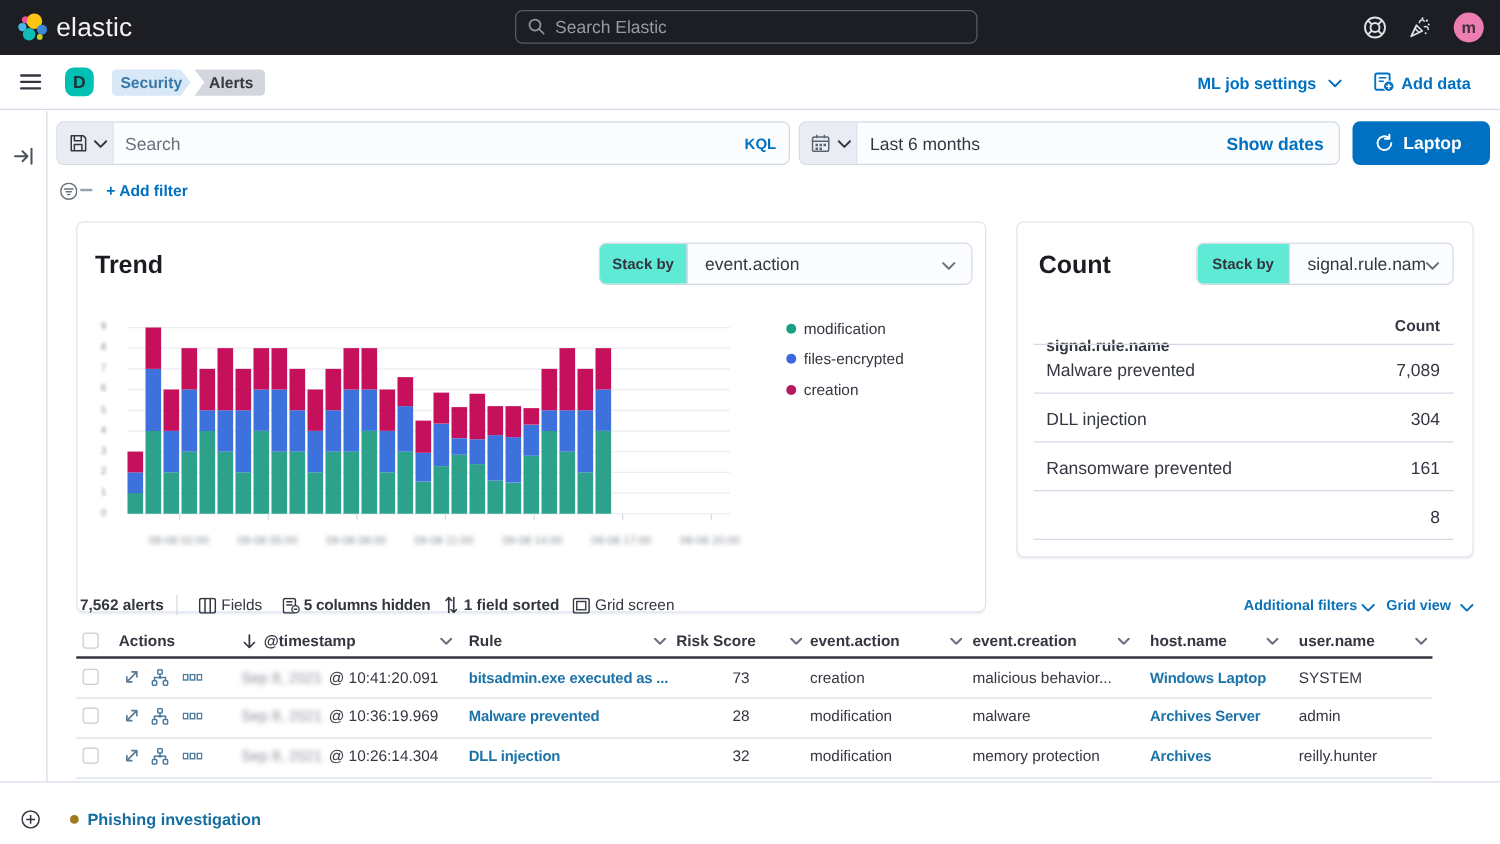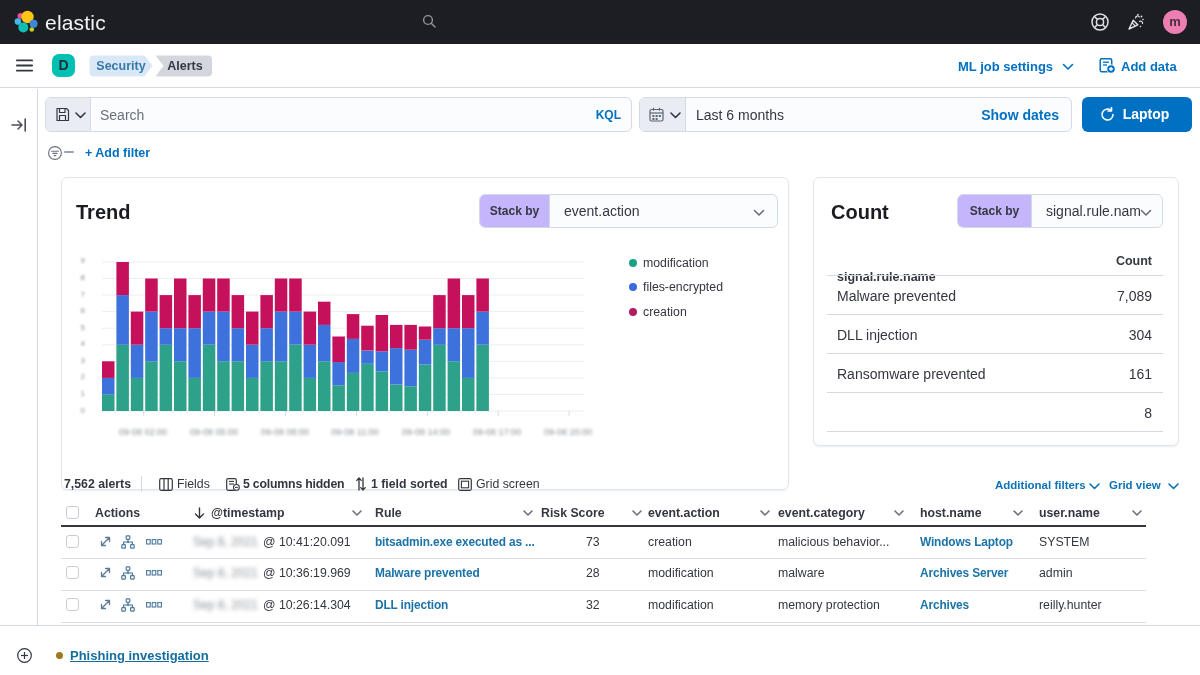--- a/index.html
+++ b/index.html
@@ -35,21 +35,21 @@
 .showdates{position:absolute;right:12px;top:9px;font-size:14px;font-weight:600;color:#0071c2;}
 .refresh{position:absolute;left:1082px;top:97px;width:110px;height:35px;background:#0071c2;
  border-radius:6px;color:#fff;font-size:14px;font-weight:600;text-align:center;line-height:35px;}
 .addfilter{position:absolute;left:85px;top:146px;font-size:12.5px;font-weight:600;color:#0071c2;}
 .fdash{position:absolute;left:64px;top:151px;width:10px;height:2px;background:#98a2b3;border-radius:1px;}
 
 .panel{position:absolute;background:#fff;border:1px solid #e0e5ee;border-radius:6px;
  box-shadow:0 2px 2px -1px rgba(152,162,179,.2);}
 .ptitle{position:absolute;font-size:20px;font-weight:bold;color:#1a1c21;}
 .stackby{position:absolute;height:34px;border:1px solid #d3dae6;border-radius:6px;background:#fbfcfd;overflow:hidden;}
-.sblabel{position:absolute;left:0;top:0;bottom:0;background:#c4b5fd;border-right:1px solid #d3dae6;
+.sblabel{position:absolute;left:0;top:0;bottom:0;background:#5eead4;border-right:1px solid #d3dae6;
  font-size:12px;font-weight:bold;color:#343741;display:flex;align-items:center;justify-content:center;}
 .sbvalue{position:absolute;top:8px;font-size:14px;color:#343741;white-space:nowrap;}
 .chev{stroke:#69707d;stroke-width:1.6;fill:none;stroke-linecap:round;stroke-linejoin:round;}
 
 .leg{position:absolute;font-size:12.3px;color:#343741;}
 .leg i{display:inline-block;width:8px;height:8px;border-radius:50%;margin-right:6px;}
 
 .ctable{position:absolute;font-size:14px;color:#343741;}
 .crow{position:absolute;left:13px;right:15px;border-top:1px solid #d3dae6;}
 
@@ -73,20 +73,21 @@
 <div class="top">
   <svg class="abs" style="left:8px;top:3px" width="40" height="36" viewBox="0 0 40 36">
     <circle cx="12.4" cy="12.8" r="2.9" fill="#f04e98"></circle>
     <circle cx="19.5" cy="14" r="6.2" fill="#fec514"></circle>
     <circle cx="9.9" cy="18.6" r="3.3" fill="#42b9e8"></circle>
     <circle cx="25.6" cy="20.7" r="4" fill="#3b88d8"></circle>
     <circle cx="15.3" cy="24.4" r="5" fill="#0fbdb4"></circle>
     <circle cx="23.8" cy="26.5" r="2.3" fill="#c3d219"></circle>
   </svg>
   <div class="brand">elastic</div>
+  <div class="gsearch">Search Elastic</div>
   <svg class="abs" style="left:422px;top:14px" width="15" height="15" viewBox="0 0 15 15">
     <circle cx="6" cy="6" r="4.4" fill="none" stroke="#9096a0" stroke-width="1.4"></circle>
     <line x1="9.5" y1="9.5" x2="13" y2="13" stroke="#9096a0" stroke-width="1.4" stroke-linecap="round"></line>
   </svg>
   <svg class="abs" style="left:1090px;top:12px" width="20" height="20" viewBox="0 0 20 20">
     <circle cx="10" cy="10" r="8" fill="none" stroke="#dfe2e7" stroke-width="1.5"></circle>
     <circle cx="10" cy="10" r="3.6" fill="none" stroke="#dfe2e7" stroke-width="1.5"></circle>
     <line x1="4.5" y1="4.5" x2="7.4" y2="7.4" stroke="#dfe2e7" stroke-width="1.5"></line>
     <line x1="15.5" y1="4.5" x2="12.6" y2="7.4" stroke="#dfe2e7" stroke-width="1.5"></line>
     <line x1="4.5" y1="15.5" x2="7.4" y2="12.6" stroke="#dfe2e7" stroke-width="1.5"></line>
@@ -394,21 +395,21 @@
     <path class="chev" d="M1 1 L5 5 L9 1"></path>
   </svg>
 <div class="gh" style="left:541px;top:506px;">Risk Score</div>
 <svg class="abs" style="left:632px;top:510px" width="10" height="6" viewBox="0 0 10 6">
     <path class="chev" d="M1 1 L5 5 L9 1"></path>
   </svg>
 <div class="gh" style="left:648px;top:506px;">event.action</div>
 <svg class="abs" style="left:760px;top:510px" width="10" height="6" viewBox="0 0 10 6">
     <path class="chev" d="M1 1 L5 5 L9 1"></path>
   </svg>
-<div class="gh" style="left:778px;top:506px;">event.category</div>
+<div class="gh" style="left:778px;top:506px;">event.creation</div>
 <svg class="abs" style="left:894px;top:510px" width="10" height="6" viewBox="0 0 10 6">
     <path class="chev" d="M1 1 L5 5 L9 1"></path>
   </svg>
 <div class="gh" style="left:920px;top:506px;">host.name</div>
 <svg class="abs" style="left:1013px;top:510px" width="10" height="6" viewBox="0 0 10 6">
     <path class="chev" d="M1 1 L5 5 L9 1"></path>
   </svg>
 <div class="gh" style="left:1039px;top:506px;">user.name</div>
 <svg class="abs" style="left:1132px;top:510px" width="10" height="6" viewBox="0 0 10 6">
     <path class="chev" d="M1 1 L5 5 L9 1"></path>
@@ -490,14 +491,14 @@
 <div class="gborder" style="top:590px;"></div>
 <div class="gborder" style="top:622px;"></div>
 
 <div class="bottom">
   <svg class="abs" style="left:17px;top:22px" width="15" height="15" viewBox="0 0 15 15">
     <circle cx="7.5" cy="7.5" r="6.8" fill="none" stroke="#343741" stroke-width="1.2"></circle>
     <line x1="7.5" y1="4" x2="7.5" y2="11" stroke="#343741" stroke-width="1.2"></line>
     <line x1="4" y1="7.5" x2="11" y2="7.5" stroke="#343741" stroke-width="1.2"></line>
   </svg>
   <div class="abs" style="left:56px;top:26px;width:7px;height:7px;border-radius:50%;background:#9e7a1e;"></div>
-  <div class="abs" style="left:70px;top:22px;font-size:13px;font-weight:bold;color:#156d9f;text-decoration:underline;">Phishing investigation</div>
+  <div class="abs" style="left:70px;top:22px;font-size:13px;font-weight:bold;color:#156d9f;">Phishing investigation</div>
 </div>
 
 </body></html>

